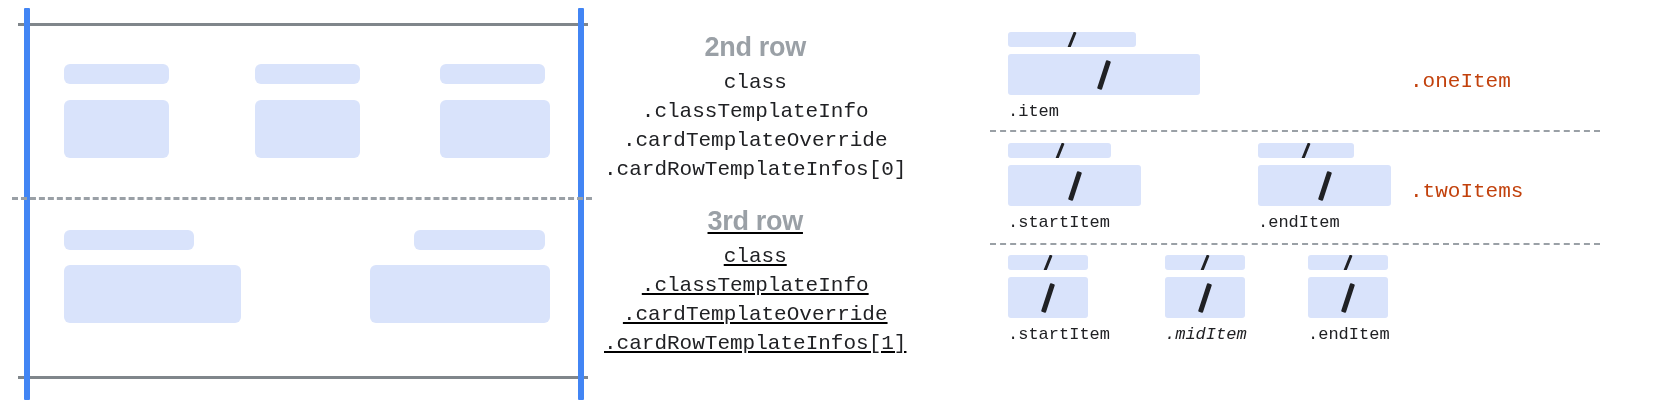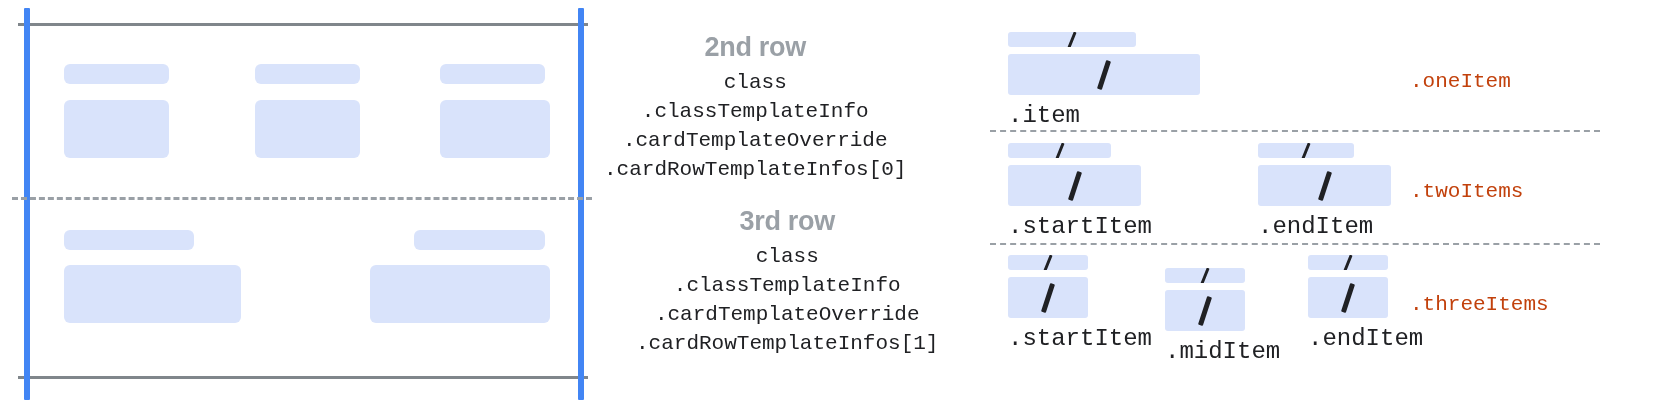--- a/index.html
+++ b/index.html
@@ -115,21 +115,21 @@
     transform: translate(-50%, -50%) rotate(22deg);
   }
   .bar-big .slash {
     width: 5px;
     height: 30px;
     transform: translate(-50%, -50%) rotate(18deg);
   }
 
   .slot-label {
     font-family: "Liberation Mono", "DejaVu Sans Mono", monospace;
-    font-size: 24px;
+    font-size: 17px;
     color: #202124;
     white-space: nowrap;
     margin-top: 7px;
   }
 
   .variant-name {
     position: absolute;
     font-family: "Liberation Mono", "DejaVu Sans Mono", monospace;
     font-size: 21px;
     color: #c2410c;
@@ -163,21 +163,21 @@
   </div>
 
   <div class="desc" style="left:604px; top:34px;">
     <div class="desc-title">2nd row</div>
     <div class="desc-code">class
 .classTemplateInfo
 .cardTemplateOverride
 .cardRowTemplateInfos[0]</div>
   </div>
 
-  <div class="desc" style="left:636px; top:208px;">
+  <div class="desc" style="left:604px; top:208px;text-decoration:underline;">
     <div class="desc-title">3rd row</div>
     <div class="desc-code">class
 .classTemplateInfo
 .cardTemplateOverride
 .cardRowTemplateInfos[1]</div>
   </div>
 
   <div class="variants">
 
     <div class="slot" style="left:48px; top:32px;">
@@ -219,35 +219,34 @@
     <div class="slot" style="left:48px; top:255px;">
       <div class="bar-small" style="width:80px;">
         <span class="slash"></span>
       </div>
       <div class="bar-big" style="width:80px; height:41px;">
         <span class="slash"></span>
       </div>
       <div class="slot-label">.startItem</div>
     </div>
 
-    <div class="slot" style="left:205px; top:268px;">
+    <div class="slot" style="left:205px; top:255px;font-style:italic;">
       <div class="bar-small" style="width:80px;">
         <span class="slash"></span>
       </div>
       <div class="bar-big" style="width:80px; height:41px;">
         <span class="slash"></span>
       </div>
       <div class="slot-label">.midItem</div>
     </div>
 
     <div class="slot" style="left:348px; top:255px;">
       <div class="bar-small" style="width:80px;">
         <span class="slash"></span>
       </div>
       <div class="bar-big" style="width:80px; height:41px;">
         <span class="slash"></span>
       </div>
       <div class="slot-label">.endItem</div>
     </div>
-    <div class="variant-name" style="left:450px; top:293px;">.threeItems</div>
 
   </div>
 </div>
 
 </body></html>

